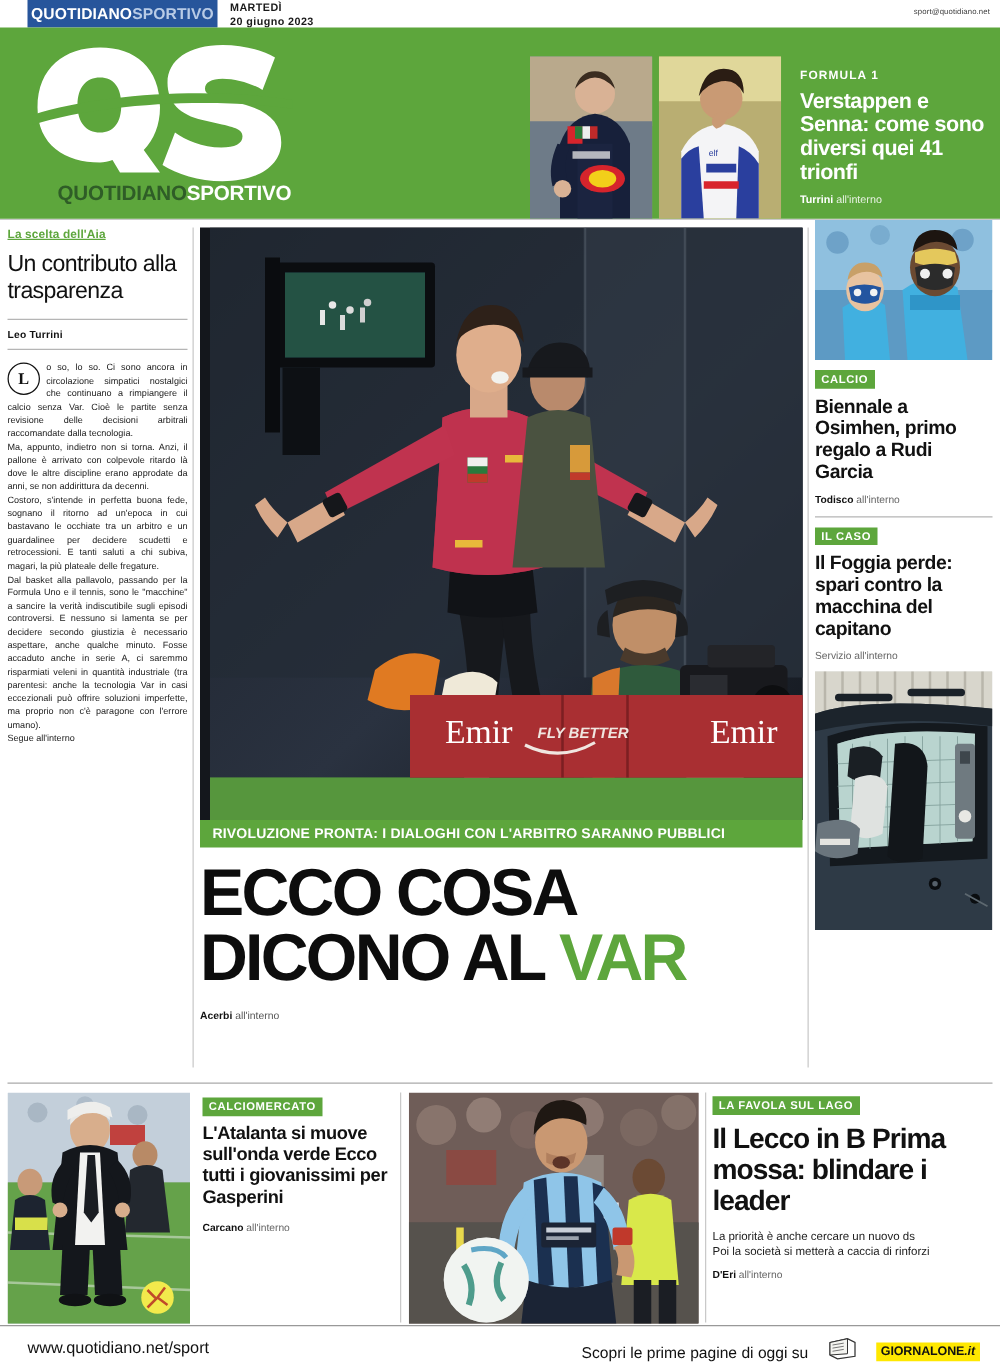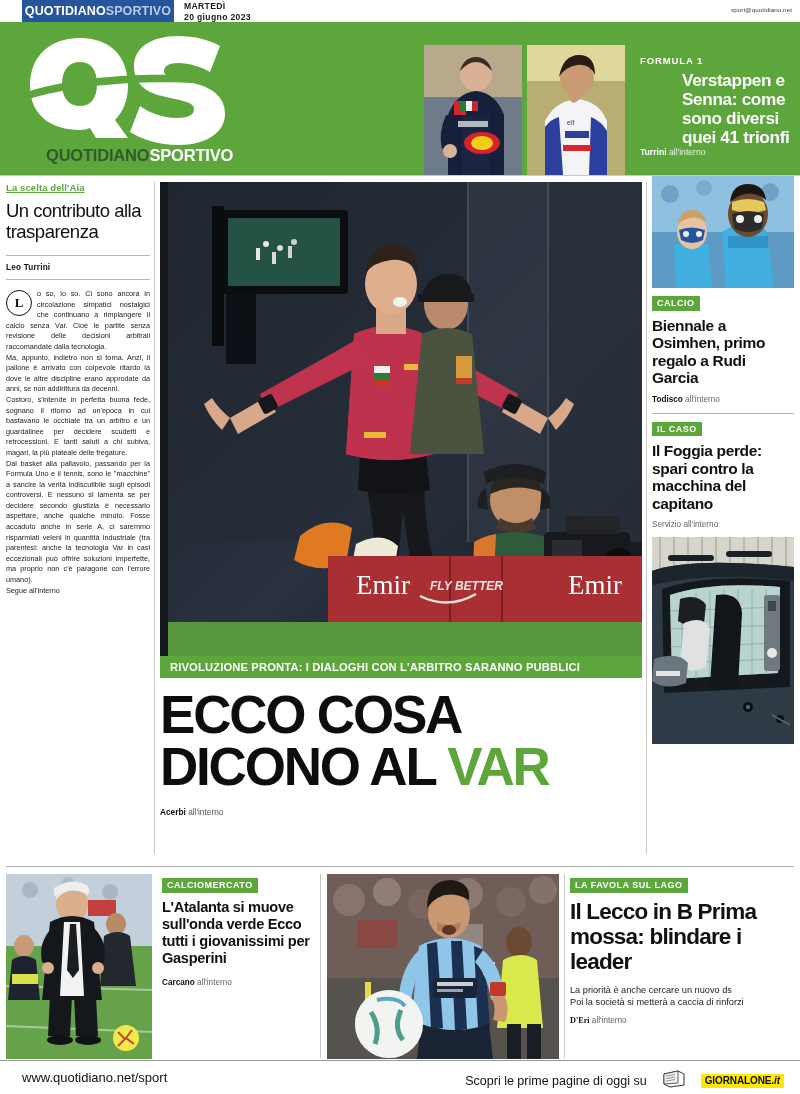--- a/index.html
+++ b/index.html
@@ -30,22 +30,22 @@
   .logo-wrap { position: absolute; left: 22px; top: 12px; width: 215px; height: 130px; }
   .logo-qs { display:block; }
   .logo-sub { position: absolute; left: 24px; top: 112px; font-size: 16.5px; font-weight: bold; letter-spacing: -0.2px; white-space: nowrap;}
   .logo-sub .d { color: #2f5d27; }
   .logo-sub .w { color: #ffffff; }
 
   .f1-photos { position: absolute; left: 424px; top: 23px; display: flex; gap: 5px; }
   .f1-photo { width: 98px; height: 130px; overflow: hidden; position: relative; }
   .f1-text { position: absolute; left: 640px; top: 33px; width: 155px; }
   .f1-kicker { font-size: 9.5px; font-weight: bold; color: #fff; letter-spacing: .9px; margin-bottom: 5px; }
-  .f1-head { font-size: 17.2px; line-height: 19px; font-weight: bold; color: #fff; letter-spacing: -0.35px; margin-left: 42px; }
-  .f1-by { margin-top: 0; font-size: 8.6px; color: #fff; }
+  .f1-head { font-size: 17.2px; line-height: 19px; font-weight: bold; color: #fff; letter-spacing: -0.35px; }
+  .f1-by { margin-top: 7px; font-size: 8.6px; color: #fff; }
   .f1-by b { font-weight: bold; }
   .f1-by i { font-style: normal; opacity: .85; }
 
   
   .hr-thin { height: 1px; background: #c9c9c9; width: 100%; }
 
   
   .body-wrap { position: relative; width: 800px; height: 690px; padding: 0; }
 
   
@@ -102,21 +102,21 @@
   .bl-head { font-size: 14.6px; line-height: 17.2px; font-weight: bold; color: #111; letter-spacing: -0.3px; }
   .bl-by { margin-top: 11px; font-size: 8.2px; color: #666; }
   .bl-by b { color: #111; }
 
   .bm-photo { position: absolute; left: 327px; top: 8px; width: 232px; height: 185px; overflow: hidden; }
 
   .br-text { position: absolute; left: 570px; top: 8px; width: 226px; }
   .br-head { font-size: 22.5px; line-height: 25px; font-weight: bold; color: #111; letter-spacing: -0.8px; }
   .br-sub { margin-top: 10px; font-size: 9.2px; line-height: 12.5px; color: #222; }
   .br-by { margin-top: 7px; font-size: 8.2px; color: #666; }
-  .br-by b { color: #111; font-family: Liberation Serif, serif; }
+  .br-by b { color: #111; }
 
   
   .footer { position: absolute; left: 0; bottom: 0; width: 800px; height: 34px; border-top: 1px solid #999; background:#fff; }
   .f-url { position: absolute; left: 22px; top: 9px; font-size: 13px; color: #111; }
   .f-right { position: absolute; right: 16px; top: 9px; display: flex; align-items: center; gap: 15px; }
   .f-right .txt { font-size: 12.5px; color: #111; }
   .g-badge { background: #ffe800; padding: 1.5px 4px 2px 4px; font-size: 10px; font-weight: bold; color: #111; letter-spacing: -0.1px; }
   .g-badge i { font-style: italic; }
 </style>
 </head>

